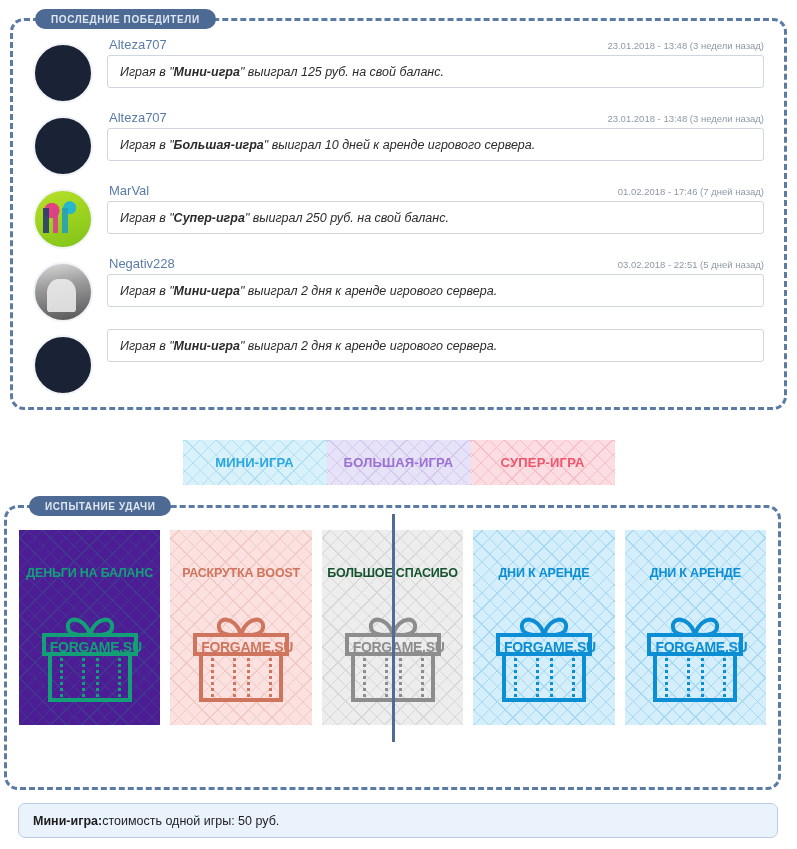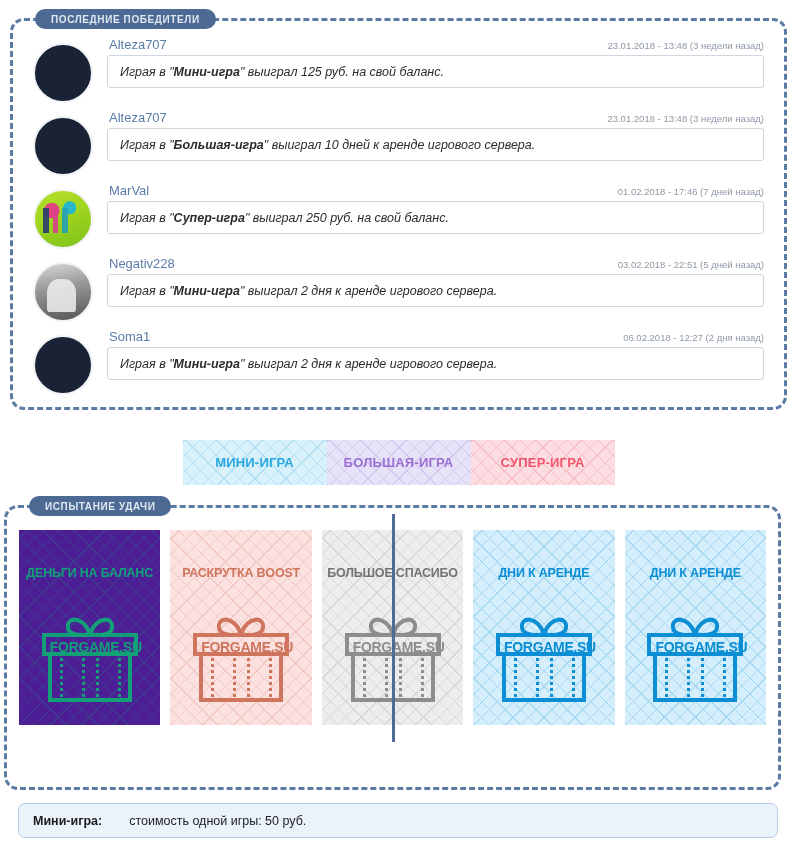--- a/index.html
+++ b/index.html
@@ -220,21 +220,20 @@
     left: 18px; top: 803px;
     width: 760px; height: 35px;
     background: #eaf2fb;
     border: 1px solid #b8cde4;
     border-radius: 7px;
     display: flex;
     align-items: center;
     padding-left: 14px;
     font-size: 12.5px;
     color: #1d1d1d;
-    gap: 27px;
   }
   .footer-note b { font-weight: bold; }
 </style>
 </head>
 <body>
 
 <div class="page">
 
   <div class="panel" id="winners-panel">
     <div class="panel-legend">Последние победители</div>
@@ -291,24 +290,20 @@
             <div class="winner-msg">
               <span>Играя в "</span>
               <b>Мини-игра</b>
               <span>" выиграл 2 дня к аренде игрового сервера.</span>
             </div>
           </div>
         </div>
         <div class="winner-row">
           <div class="avatar av-dark"></div>
           <div class="winner-main">
-            <div class="winner-head">
-              <a class="winner-name">Soma1</a>
-              <span class="winner-time">06.02.2018 - 12:27 (2 дня назад)</span>
-            </div>
             <div class="winner-msg">
               <span>Играя в "</span>
               <b>Мини-игра</b>
               <span>" выиграл 2 дня к аренде игрового сервера.</span>
             </div>
           </div>
         </div>
       </div>
   </div>
 
@@ -401,21 +396,21 @@
               <rect x="80" y="62" width="3" height="3" fill="#d0755d"></rect>
               <rect x="80" y="68" width="3" height="3" fill="#d0755d"></rect>
               <rect x="80" y="74" width="3" height="3" fill="#d0755d"></rect>
               <rect x="80" y="80" width="3" height="3" fill="#d0755d"></rect>
               <rect x="80" y="86" width="3" height="3" fill="#d0755d"></rect>
             </svg>
             <div class="gift-brand" style="color: rgb(208, 117, 93);">FORGAME.SU</div>
           </div>
         </div>
         <div class="prize-card hatch" style="background: rgb(237, 237, 237); color: rgb(141, 141, 141);">
-          <div class="prize-title" style="color: #737373;">БОЛЬШОЕ СПАСИБО</div>
+          <div class="prize-title" style="color: #14532d;">БОЛЬШОЕ СПАСИБО</div>
           <div class="gift">
             <svg viewBox="0 0 104 96" xmlns="http://www.w3.org/2000/svg">
               <path d="M52 26 C46 8, 28 8, 30 20 C31 27, 44 28, 52 26 Z" fill="none" stroke="#8d8d8d" stroke-width="4"></path>
               <path d="M52 26 C58 8, 76 8, 74 20 C73 27, 60 28, 52 26 Z" fill="none" stroke="#8d8d8d" stroke-width="4"></path>
               <rect x="6" y="27" width="92" height="19" fill="none" stroke="#8d8d8d" stroke-width="4"></rect>
               <rect x="12" y="46" width="80" height="46" fill="none" stroke="#8d8d8d" stroke-width="4"></rect>
               <rect x="22" y="50" width="3" height="3" fill="#8d8d8d"></rect>
               <rect x="22" y="56" width="3" height="3" fill="#8d8d8d"></rect>
               <rect x="22" y="62" width="3" height="3" fill="#8d8d8d"></rect>
               <rect x="22" y="68" width="3" height="3" fill="#8d8d8d"></rect>

